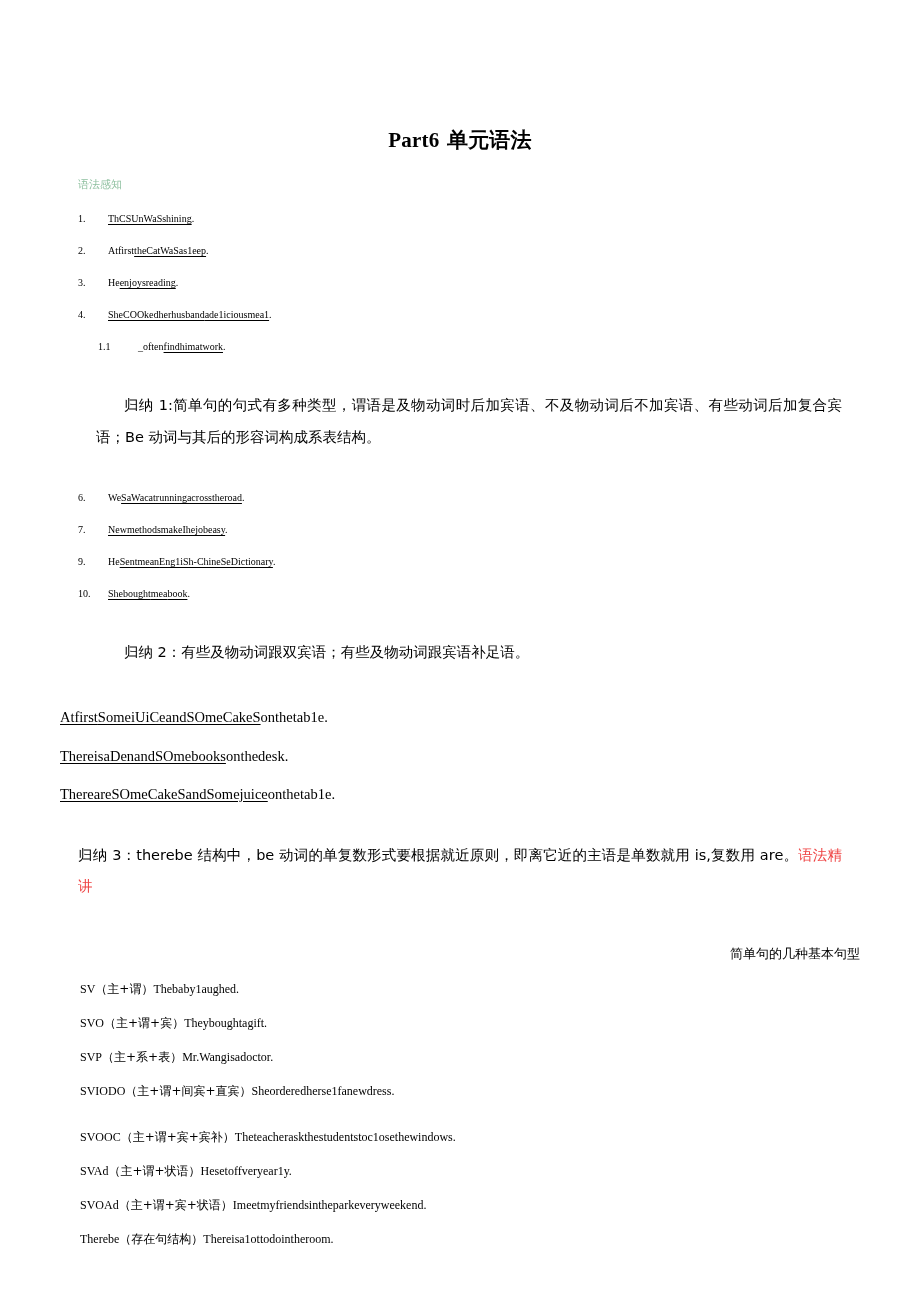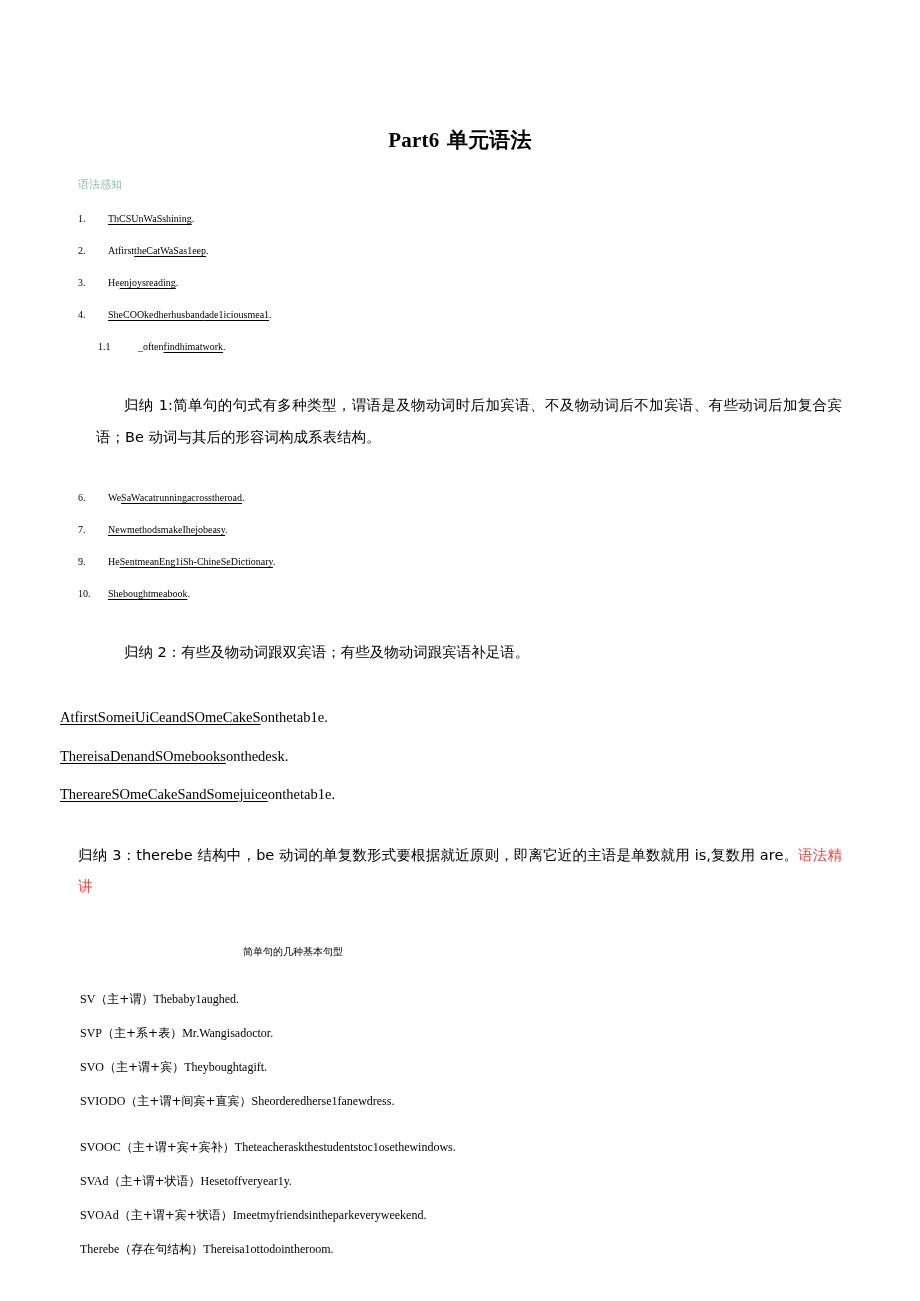--- a/index.html
+++ b/index.html
@@ -89,25 +89,26 @@
     font-size: 14.5px;
     line-height: 1.0;
     margin: 0;
     padding-top: 24px;
     padding-left: 0;
     white-space: nowrap;
   }
 
   
   .pattern-heading {
-    font-size: 10px;
-    margin: 13px;
+    font-size: 13px;
+    margin: 0;
     padding-top: 26px;
     padding-left: 170px;
     line-height: 1.2;
+    text-align: right;
   }
 
   
   .pattern-line {
     font-size: 12px;
     line-height: 1.0;
     margin: 0;
     padding-top: 22px;
     padding-left: 20px;
     white-space: nowrap;
@@ -151,22 +152,22 @@
       <div class="plain-line"><span class="u">ThereisaDenandSOmebooks</span><span>onthedesk.</span></div>
       <div class="plain-line"><span class="u">ThereareSOmeCakeSandSomejuice</span><span>onthetab1e.</span></div>
     </div>
 
   <p class="summary no-indent cjk"><span>归纳 3：therebe 结构中，be 动词的单复数形式要根据就近原则，即离它近的主语是单数就用 is,复数用 are。</span><span style="color:#ef4444"><span>语法</span><span>精讲</span></span></p>
 
   <div class="pattern-heading cjk">简单句的几种基本句型</div>
 
   <div id="pattern-block">
       <div class="pattern-line"><span>SV</span><span class="cjk">（主+谓）</span><span>Thebaby1aughed.</span></div>
+      <div class="pattern-line"><span>SVO</span><span class="cjk">（主+谓+宾）</span><span>Theyboughtagift.</span></div>
       <div class="pattern-line"><span>SVP</span><span class="cjk">（主+系+表）</span><span>Mr.Wangisadoctor.</span></div>
-      <div class="pattern-line"><span>SVO</span><span class="cjk">（主+谓+宾）</span><span>Theyboughtagift.</span></div>
       <div class="pattern-line"><span>SVIODO</span><span class="cjk">（主+谓+间宾+直宾）</span><span>Sheorderedherse1fanewdress.</span></div>
       <div class="pattern-line gap"><span>SVOOC</span><span class="cjk">（主+谓+宾+宾补）</span><span>Theteacheraskthestudentstoc1osethewindows.</span></div>
       <div class="pattern-line"><span>SVAd</span><span class="cjk">（主+谓+状语）</span><span>Hesetoffveryear1y.</span></div>
       <div class="pattern-line"><span>SVOAd</span><span class="cjk">（主+谓+宾+状语）</span><span>Imeetmyfriendsintheparkeveryweekend.</span></div>
       <div class="pattern-line"><span>Therebe</span><span class="cjk">（存在句结构）</span><span>Thereisa1ottodointheroom.</span></div>
     </div>
 
 </div>
 
 </body></html>

